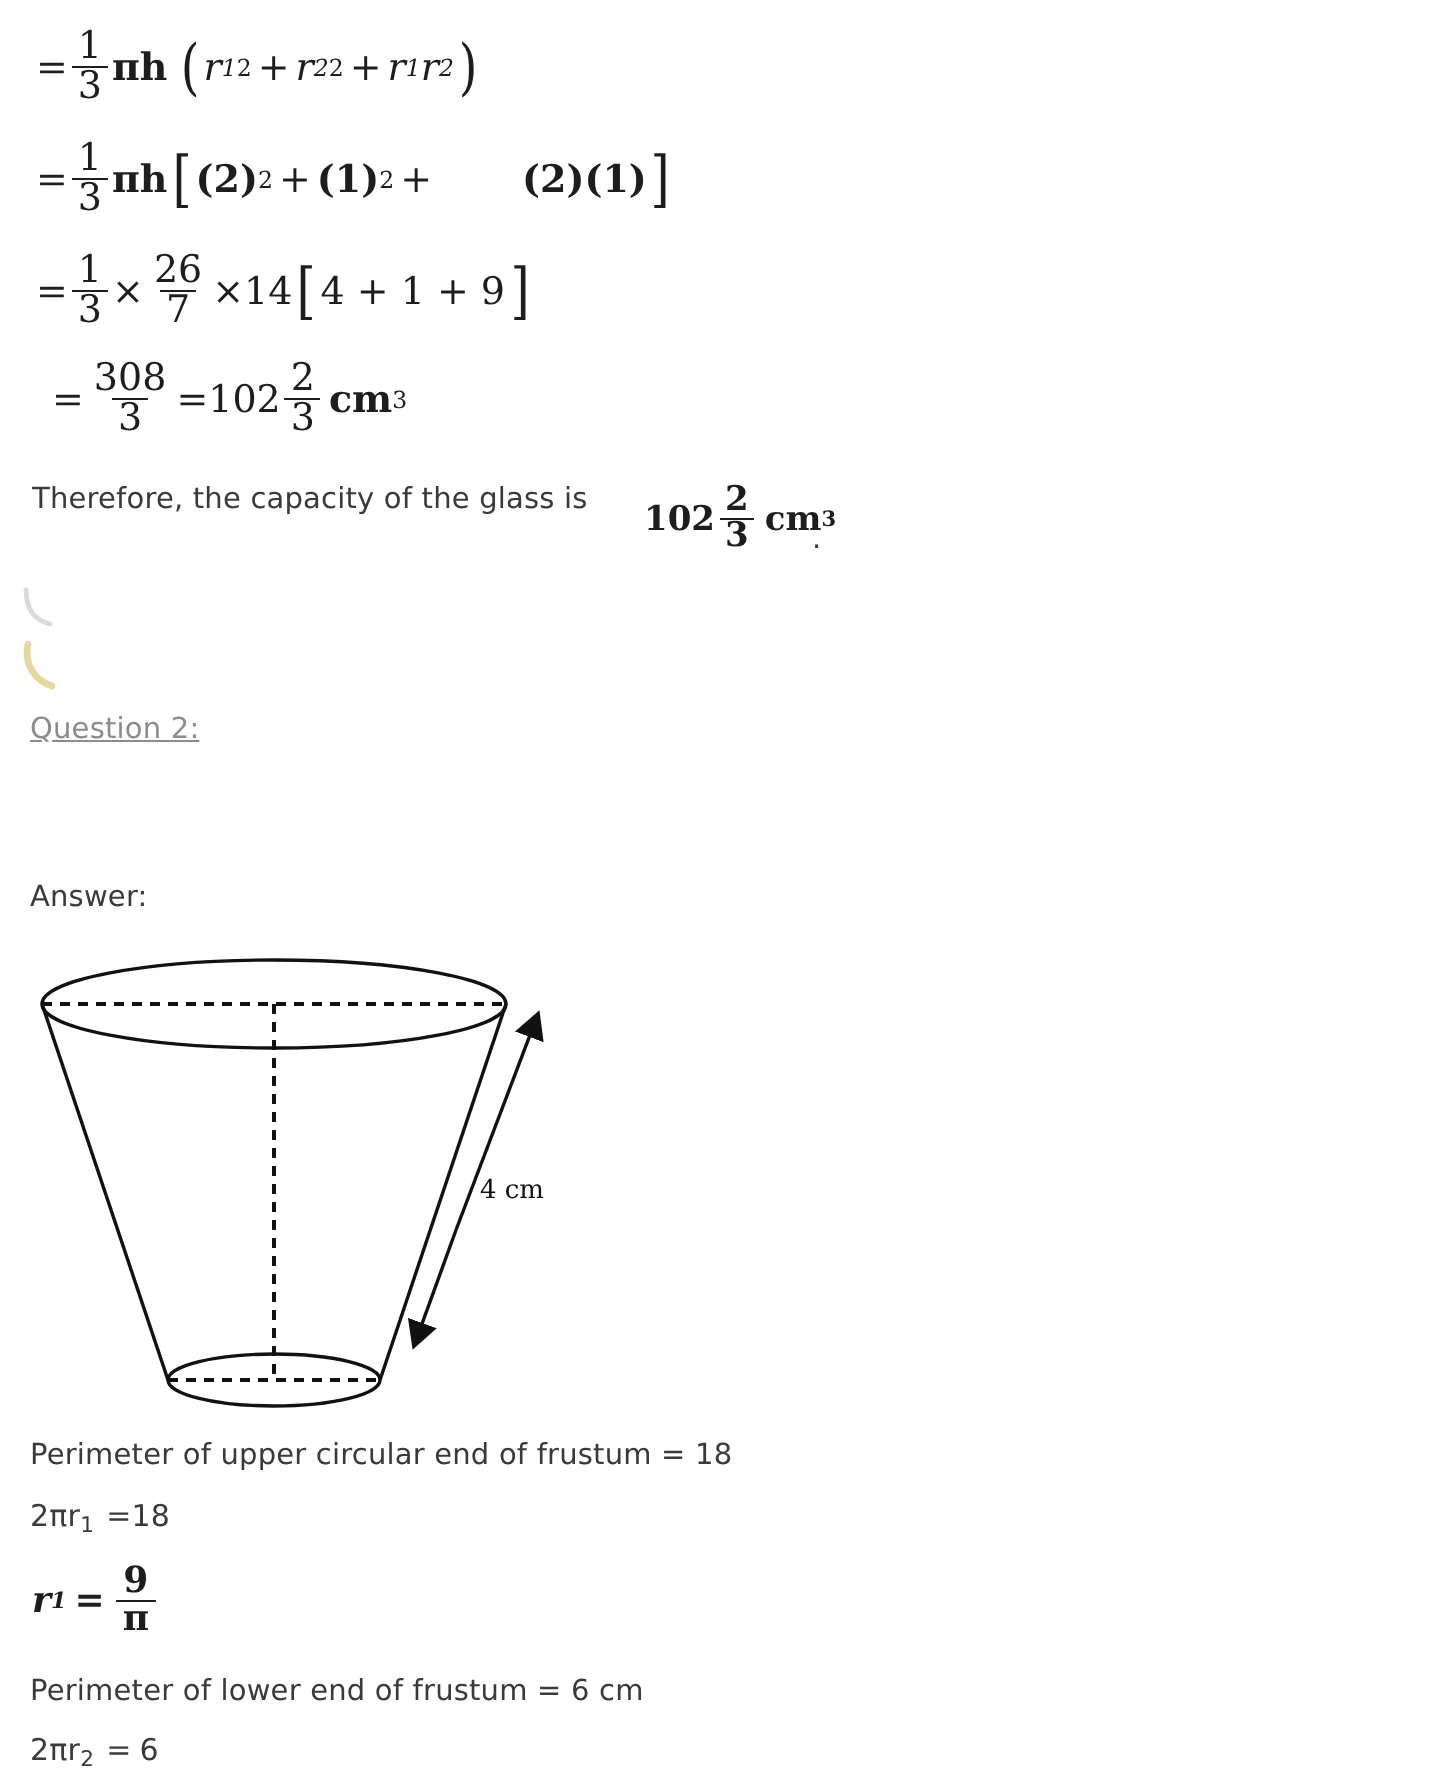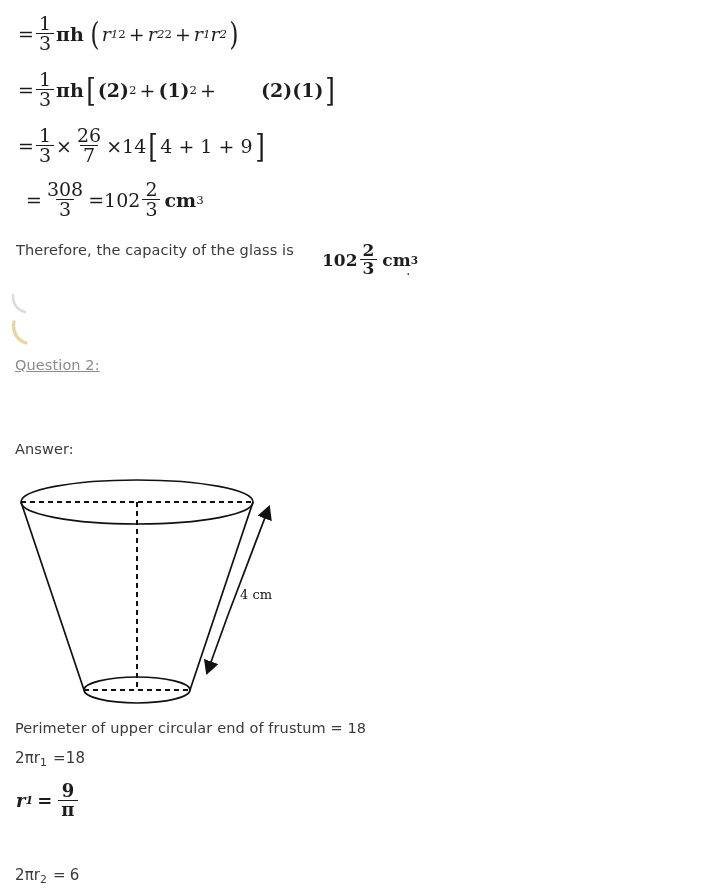--- a/index.html
+++ b/index.html
@@ -239,18 +239,19 @@
   <div class="math" style="left:16px;top:782px;font-size:18px;font-weight:bold;">
     <span class="mi">r</span>
       <span class="sub">1</span>
     <span style="padding:0 4px;">=</span>
     <span class="frac">
       <span class="num">9</span>
       <span class="den">π</span>
     </span>
   </div>
 
+  <div class="prose" style="left:15px;top:838px;">Perimeter of lower end of frustum  =  6 cm</div>
 
   <div class="prose" style="left:15px;top:866px;font-size:15px;">
     <span>2</span><span>π</span><span>r</span><span style="font-size:.72em;vertical-align:-.3em;">2</span><span style="padding-left:6px;">=</span><span style="padding-left:4px;">6</span>
   </div>
 
 </div>
 
 </body></html>

